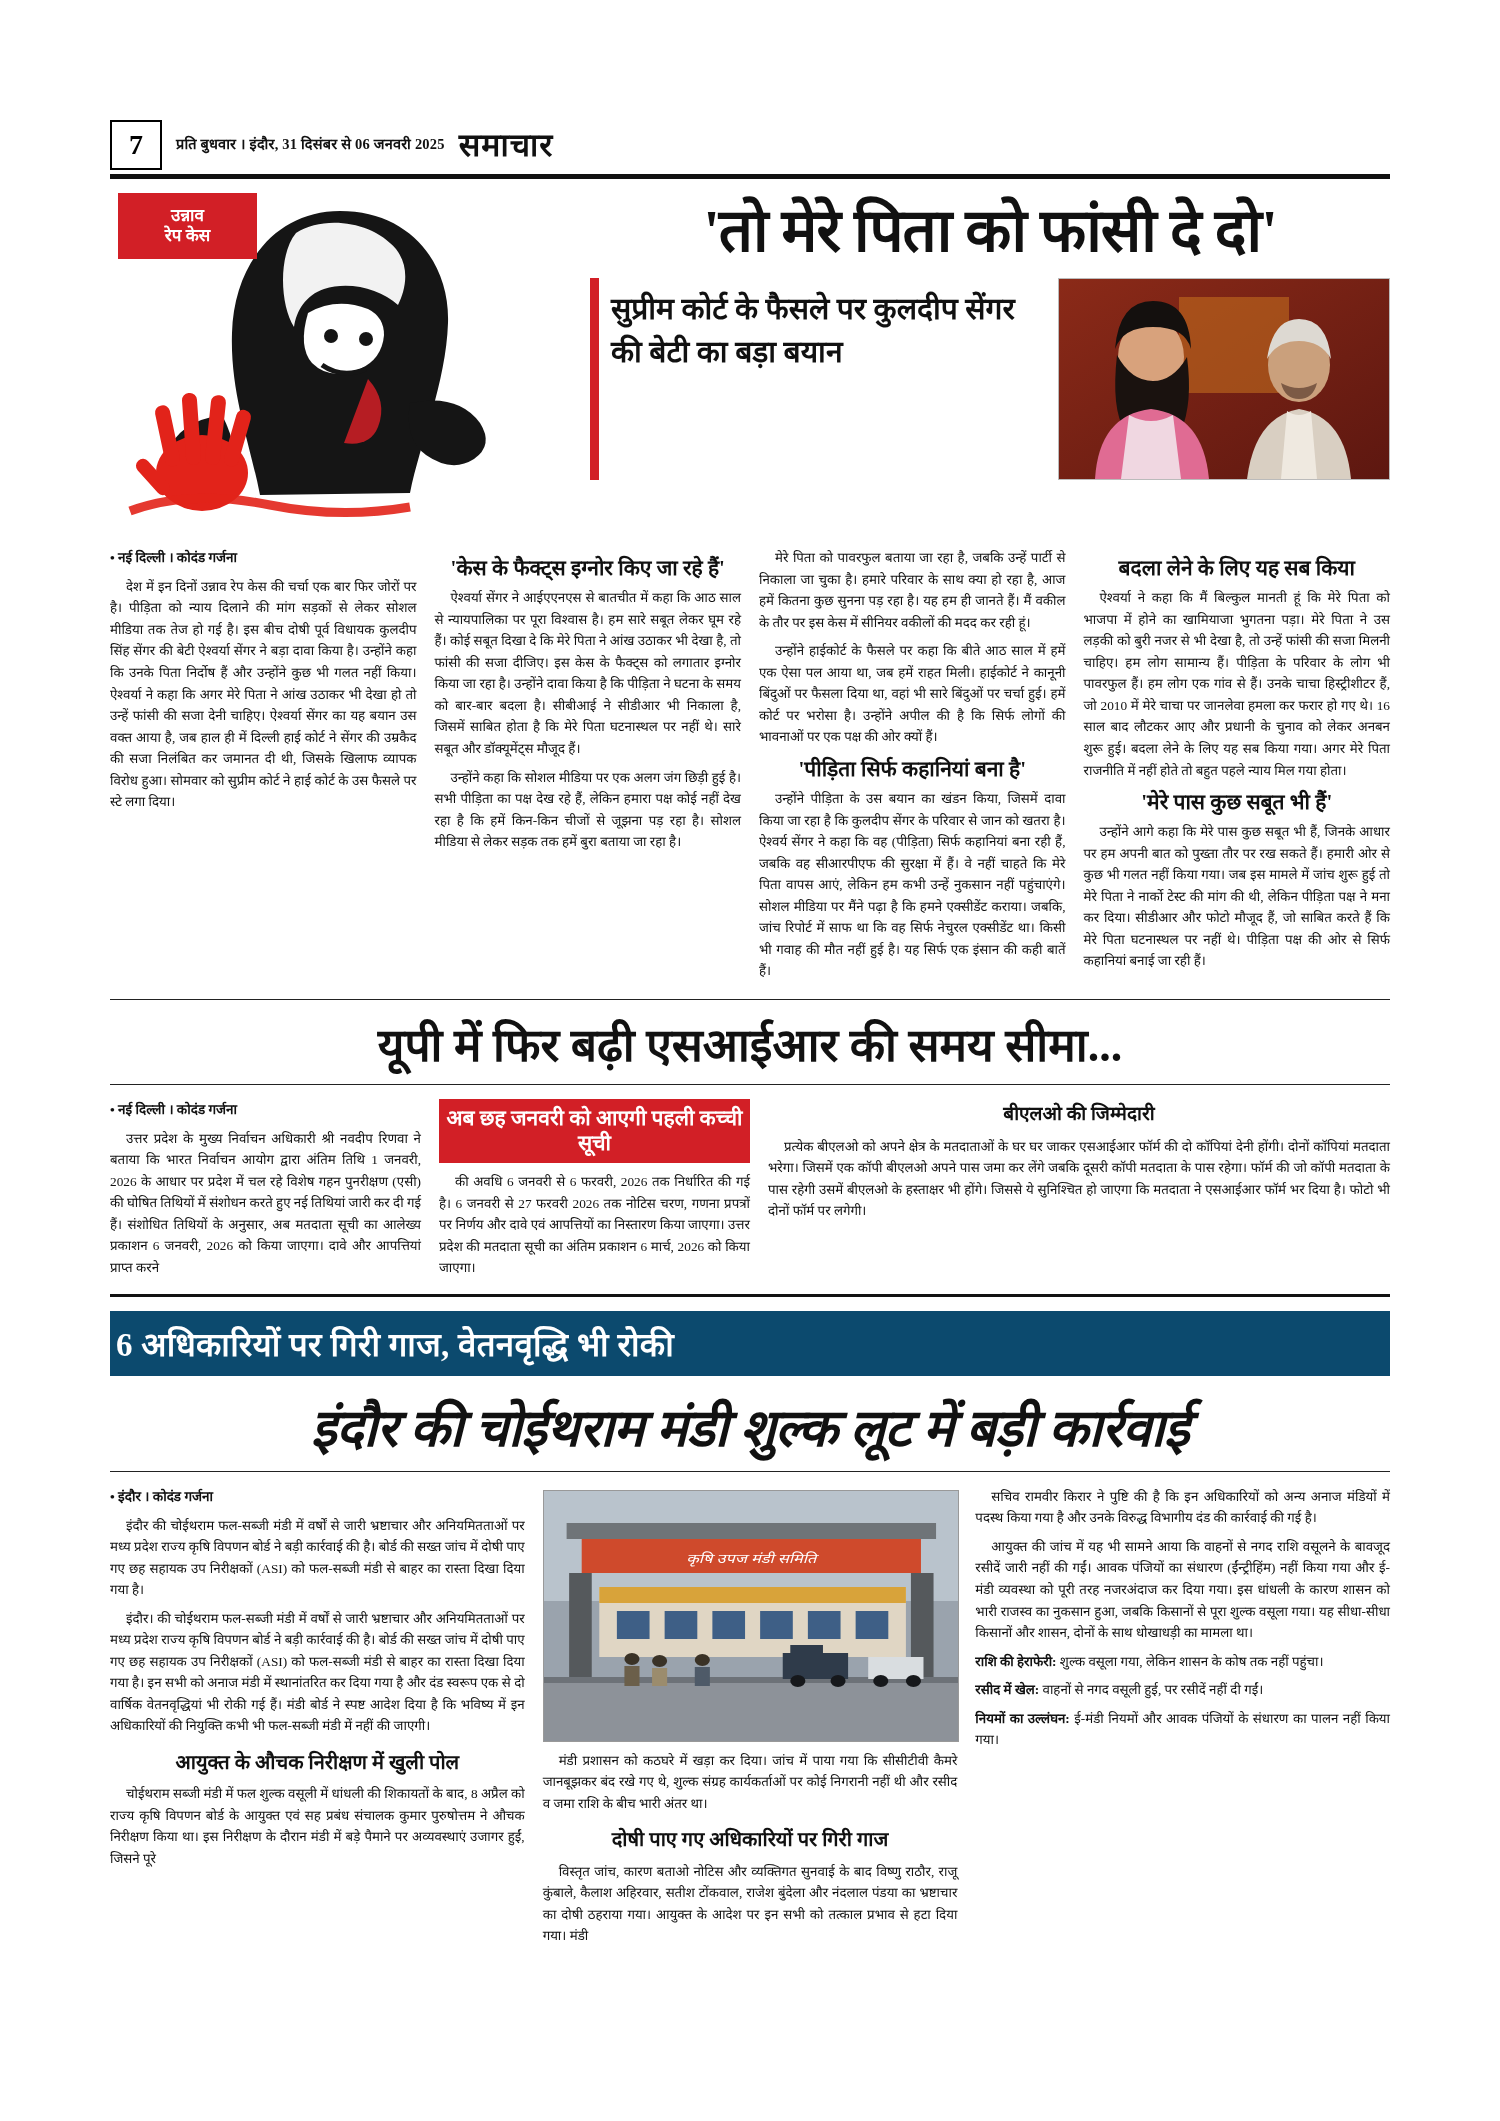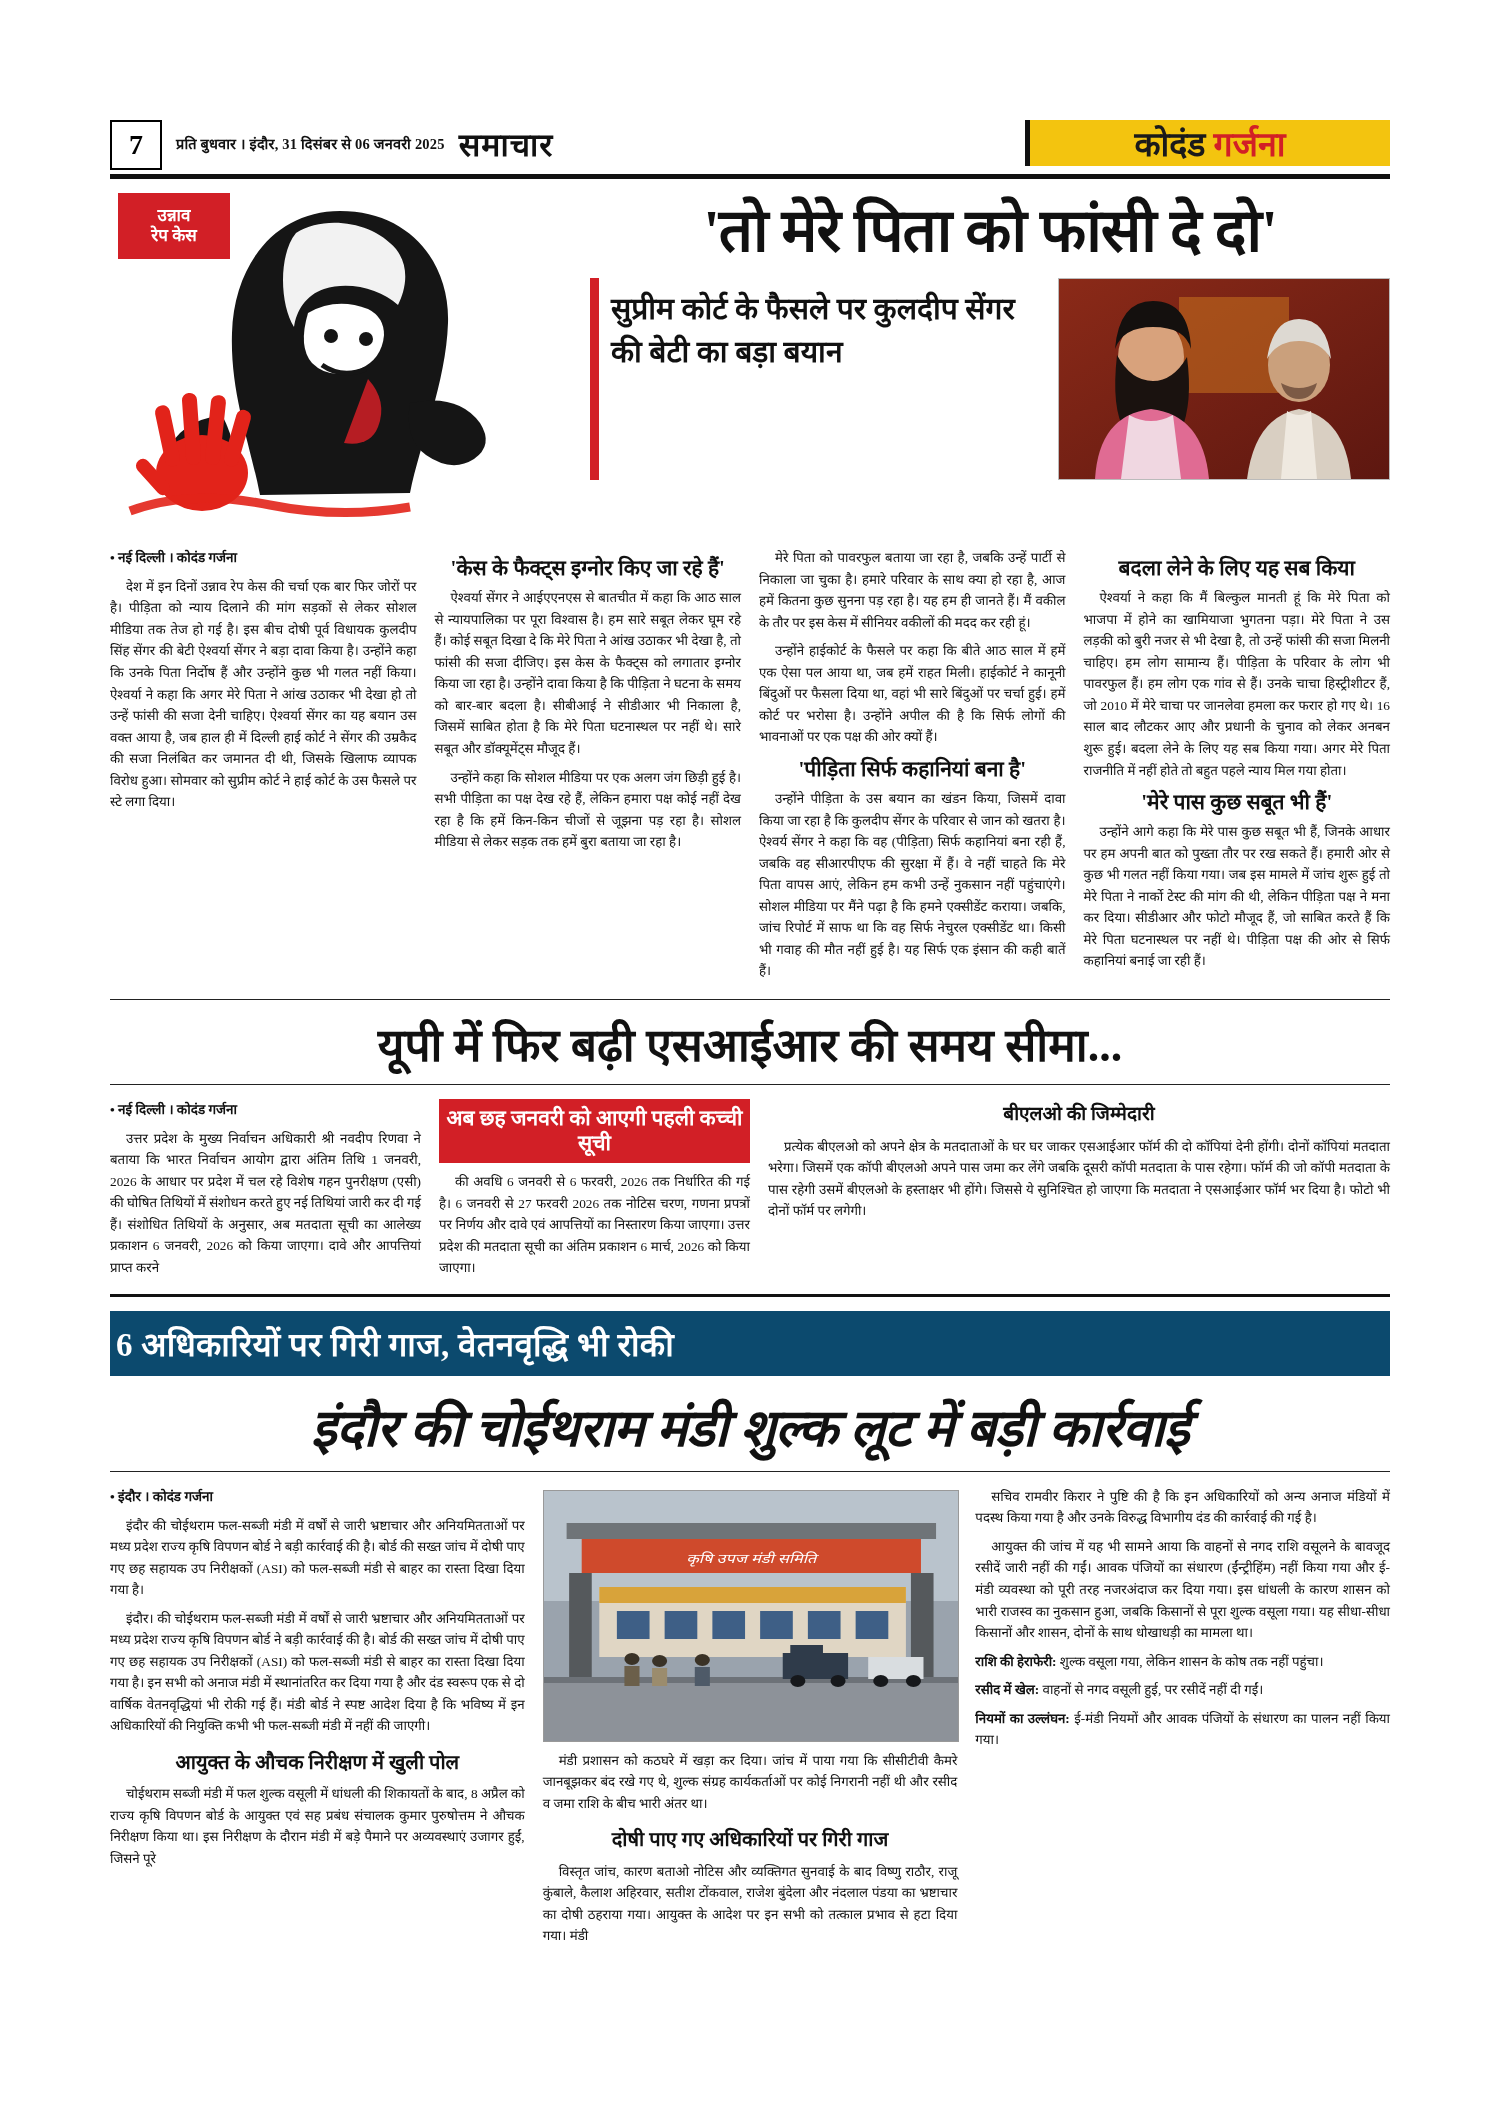--- a/index.html
+++ b/index.html
@@ -26,21 +26,21 @@
     border-left:5px solid #111;
   }
   .mast-brand .b1{font-size:34px;font-weight:bold;color:#1a1a1a;font-family:"Liberation Serif",serif;}
   .mast-brand .b2{font-size:34px;font-weight:bold;color:#d21f26;font-family:"Liberation Serif",serif;}
   .mast-rule{height:5px;background:#111;margin-top:2px;}
 
   
   .lead{display:flex;margin-top:14px;gap:0;}
   .lead-left{width:470px;position:relative;}
   .tagbox{
-    position:absolute;left:8px;top:0;background:#d21f26;color:#fff;width:112px;height:66px;
+    position:absolute;left:8px;top:0;background:#d21f26;color:#fff;width:139px;height:66px;
     display:flex;flex-direction:column;align-items:center;justify-content:center;line-height:1.15;
     font-size:17px;font-weight:bold;z-index:5;
   }
   .lead-art{
     margin-top:0;width:470px;height:340px;position:relative;overflow:hidden;background:#fff;
   }
   .lead-right{flex:1;padding-left:10px;}
   .headline{
     font-size:60px;font-weight:bold;color:#111;line-height:1.15;text-align:center;
     font-family:"Liberation Serif",serif;margin:4px 0 12px 0;letter-spacing:-1px;
@@ -95,24 +95,20 @@
 </head>
 <body>
 
 <div class="page">
 
   <div class="masthead">
     <div class="pageno">7</div>
     <div class="mast-date">प्रति बुधवार ।  इंदौर, 31 दिसंबर से 06 जनवरी 2025</div>
     <div class="mast-center">
       <span class="sam">समाचार</span>
-    </div>
-    <div class="mast-brand">
-      <span class="b1">कोदंड</span>
-      <span class="b2">गर्जना</span>
     </div>
   </div>
   <div class="mast-rule"></div>
 
   <div class="lead">
     <div class="lead-left">
       <div class="tagbox">
         <span>उन्नाव</span>
         <span>रेप केस</span>
       </div>

